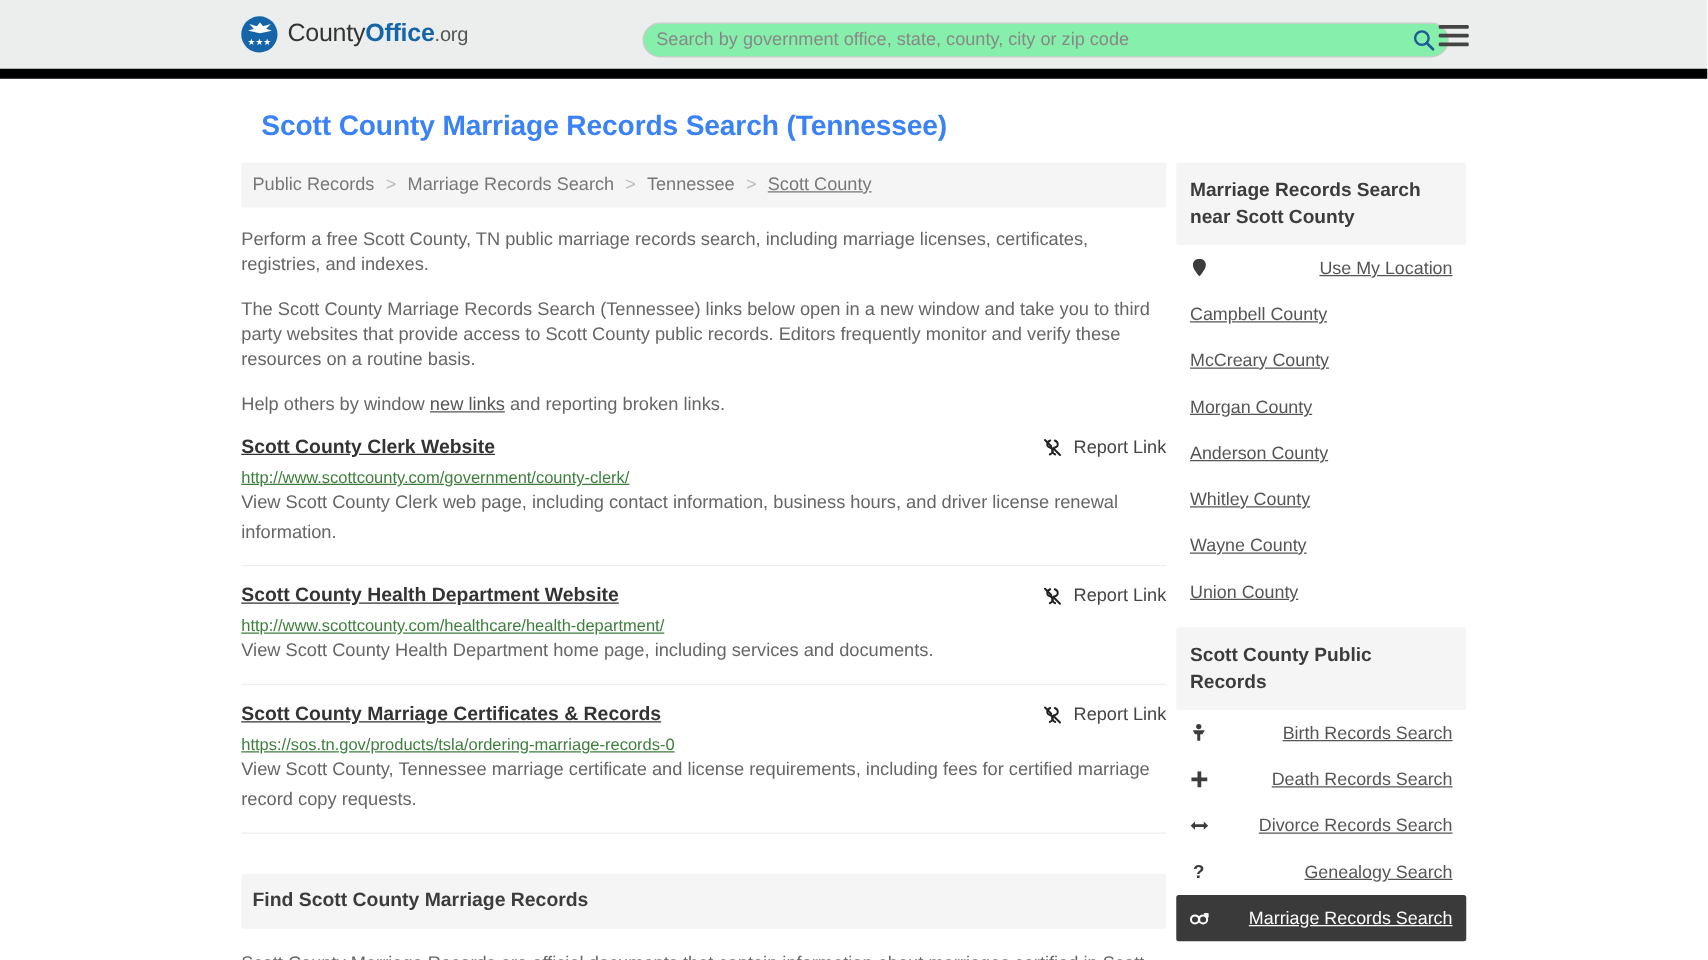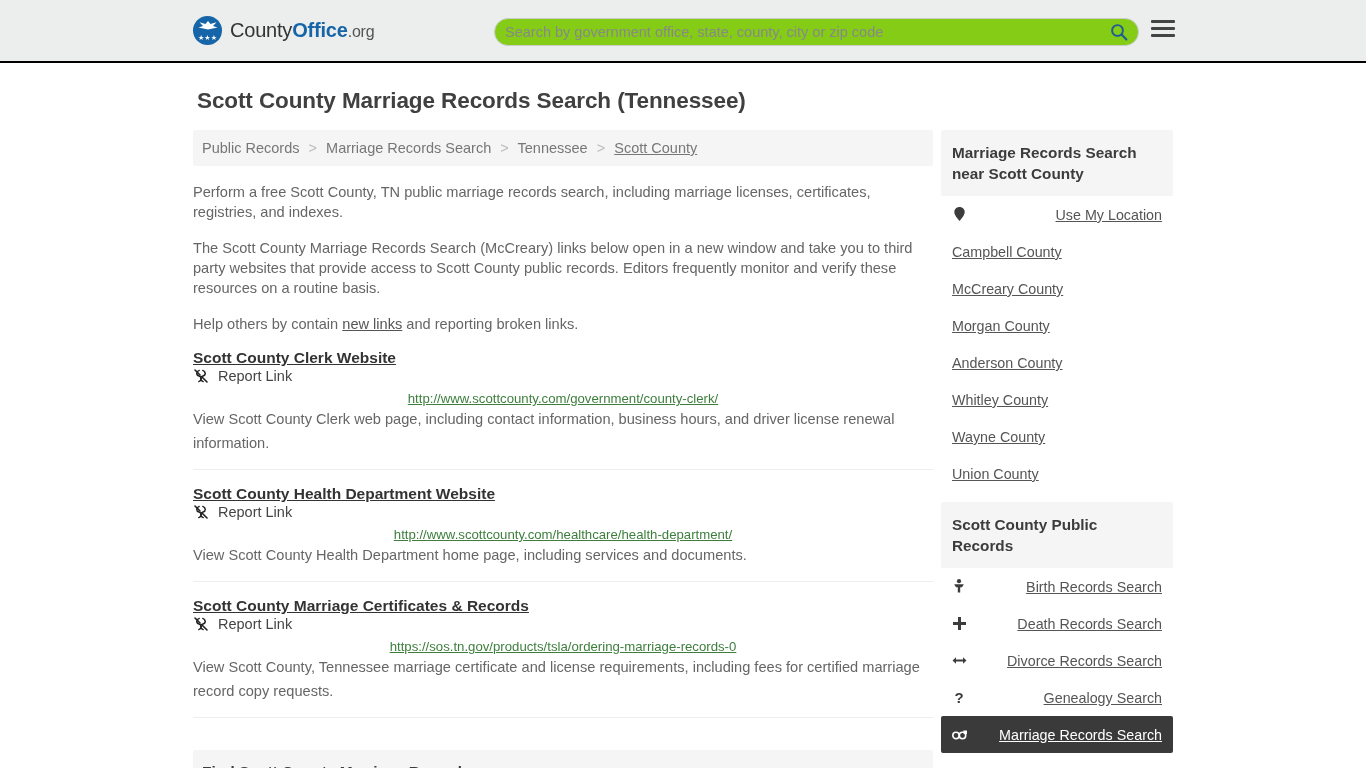--- a/index.html
+++ b/index.html
@@ -9,21 +9,21 @@
     overflow: hidden;
     background: #ffffff;
     font-family: "Liberation Sans", sans-serif;
     color: #555555;
   }
 
   
   .site-header {
     height: 63px;
     background: #eceded;
-    border-bottom: 2px solid #000000;
+    border-bottom: 8px solid #000000;
     display: flex;
     align-items: center;
     position: relative;
   }
   .logo-wrap {
     display: flex;
     align-items: center;
     margin-left: 193px;
     text-decoration: none;
   }
@@ -56,25 +56,25 @@
     font-size: 20px;
     color: #333333;
     letter-spacing: -0.2px;
     white-space: nowrap;
   }
   .logo-text .b { font-weight: bold; color: #1565a8; }
   .logo-text .org { color: #555555; font-size: 16px; }
 
   .search-wrap {
     position: absolute;
-    left: 494px;
+    left: 514px;
     top: 18px;
     width: 645px;
     height: 28px;
-    background: #84cc16;
+    background: #86efac;
     border: 1px solid #cccccc;
     border-radius: 14px;
     display: flex;
     align-items: center;
   }
   .search-input {
     border: 0;
     outline: 0;
     background: transparent;
     flex: 1;
@@ -111,22 +111,22 @@
 
   
   .page {
     width: 1366px;
     padding: 0 193px;
     position: relative;
   }
   .page-title {
     font-size: 22.5px;
     font-weight: bold;
-    color: #404040;
-    margin: 25px 0 0 4px;
+    color: #3b82f6;
+    margin: 25px 0 0 16px;
     letter-spacing: -0.1px;
   }
   .columns {
     display: flex;
     margin-top: 16px;
     gap: 0;
   }
   .main-col { width: 740px; flex: none; }
   .side-col { width: 232px; flex: none; margin-left: 8px; }
 
@@ -163,21 +163,20 @@
   
   .result {
     padding: 15px 0 14px 0;
     border-bottom: 1px solid #eeeeee;
   }
   .result:first-of-type { border-top: 1px solid #ffffff; }
   .result-head {
     display: flex;
     align-items: flex-start;
     justify-content: space-between;
-    flex-direction: column;
   }
   .result-title {
     font-size: 15.5px;
     font-weight: bold;
     color: #333333;
     text-decoration: underline;
     cursor: pointer;
   }
   .report-link {
     display: flex;
@@ -188,21 +187,20 @@
     cursor: pointer;
     white-space: nowrap;
     padding-top: 1px;
   }
   .result-url {
     display: block;
     font-size: 13.2px;
     color: #3d7e3d;
     margin-top: 7px;
     word-break: break-all;
-    text-align: center;
   }
   .result-desc {
     font-size: 14.6px;
     line-height: 24px;
     color: #666666;
     margin-top: 1px;
   }
 
   
   .find-box {
@@ -309,22 +307,22 @@
         <span class="sep">&gt;</span>
         <a href="#">Marriage Records Search</a>
         <span class="sep">&gt;</span>
         <a href="#">Tennessee</a>
         <span class="sep">&gt;</span>
         <span class="current">Scott County</span>
       </div>
 
       <div class="intro">
         <p>Perform a free Scott County, TN public marriage records search, including marriage licenses, certificates, registries, and indexes.</p>
-        <p>The Scott County Marriage Records Search (McCreary) links below open in a new window and take you to third party websites that provide access to Scott County public records. Editors frequently monitor and verify these resources on a routine basis.</p>
-        <p><span>Help others by contain </span><a href="#">new links</a><span> and reporting broken links.</span></p>
+        <p>The Scott County Marriage Records Search (Tennessee) links below open in a new window and take you to third party websites that provide access to Scott County public records. Editors frequently monitor and verify these resources on a routine basis.</p>
+        <p><span>Help others by window </span><a href="#">new links</a><span> and reporting broken links.</span></p>
       </div>
 
       <div class="result">
         <div class="result-head">
           <a class="result-title" href="#">Scott County Clerk Website</a>
           <div class="report-link">
             <svg width="16" height="16" viewBox="0 0 16 16">
               <path d="M2 2 L7 7 M9 9 L14 14" stroke="#222" stroke-width="1.6" stroke-linecap="round" fill="none"></path>
               <path d="M6.2 2.4 C3 3.6 3 7.2 6 8 C9 8.8 9 12.4 5.8 13.6" stroke="#222" stroke-width="1.5" fill="none" stroke-linecap="round"></path>
               <path d="M9.8 2.4 C13 3.6 13 7.2 10 8 C7 8.8 7 12.4 10.2 13.6" stroke="#222" stroke-width="1.5" fill="none" stroke-linecap="round"></path>

